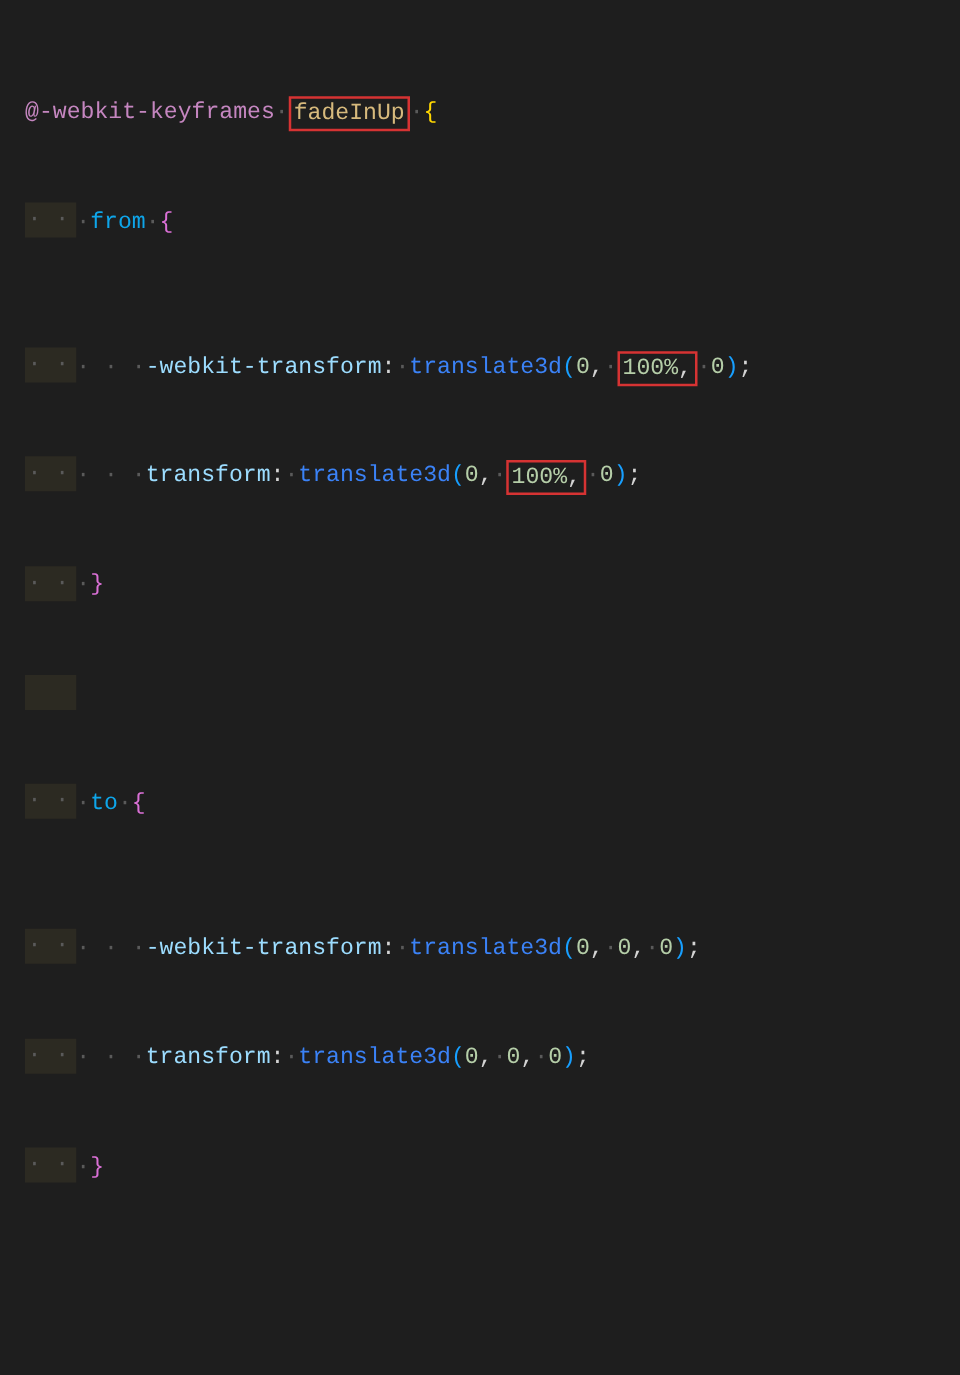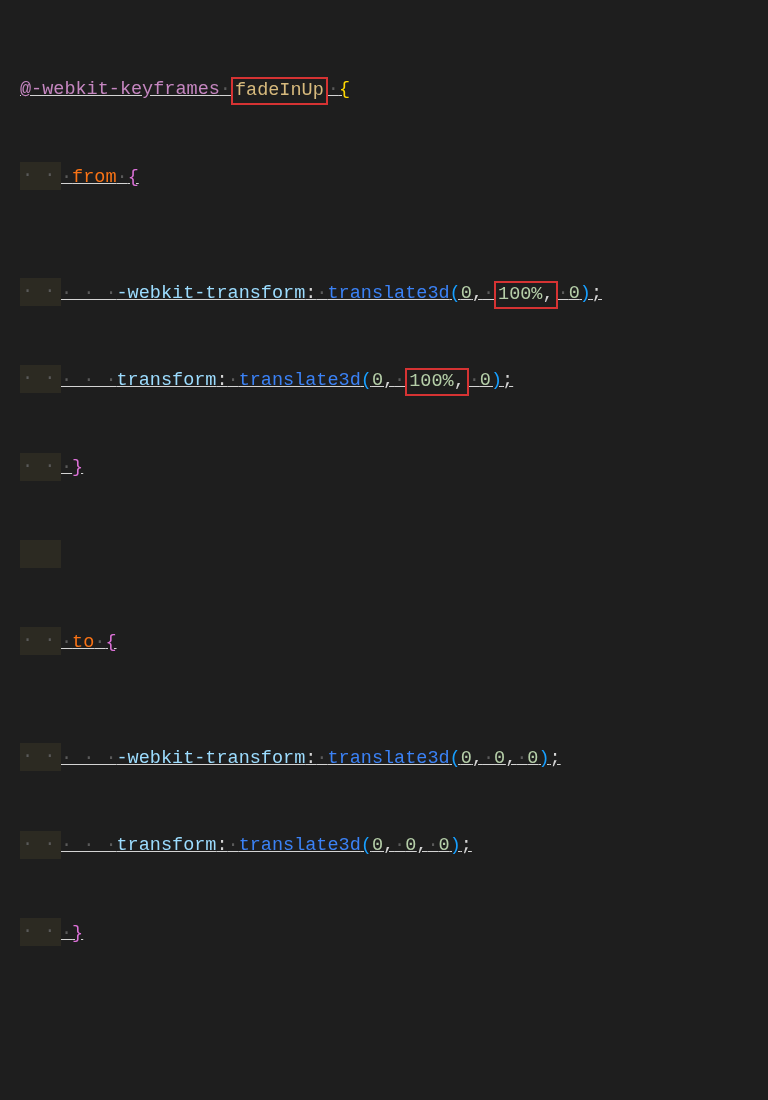--- a/index.html
+++ b/index.html
@@ -16,25 +16,24 @@
   }
   .editor {
     padding: 18px 0 0 20px;
     white-space: pre;
     position: relative;
   }
   .line {
     height: 30px;
     line-height: 30px;
     position: relative;
-    text-decoration: underline;
   }
   .atrule { color: #c586c0; }
   .ident { color: #d7ba7d; }
-  .seltag { color: #f97316; text-align: center; }
+  .seltag { color: #0ea5e9; text-align: center; }
   .brace { color: #ffd700; }
   .brace-p { color: #da70d6; }
   .brace-b { color: #179fff; }
   .prop { color: #9cdcfe; }
   .colon { color: #d4d4d4; }
   .num { color: #b5cea8; }
   .func { color: #3b82f6; margin-top: 12px; }
   .pf { color: #d4d4d4; }
   .indentblk {
     display:inline-block;

